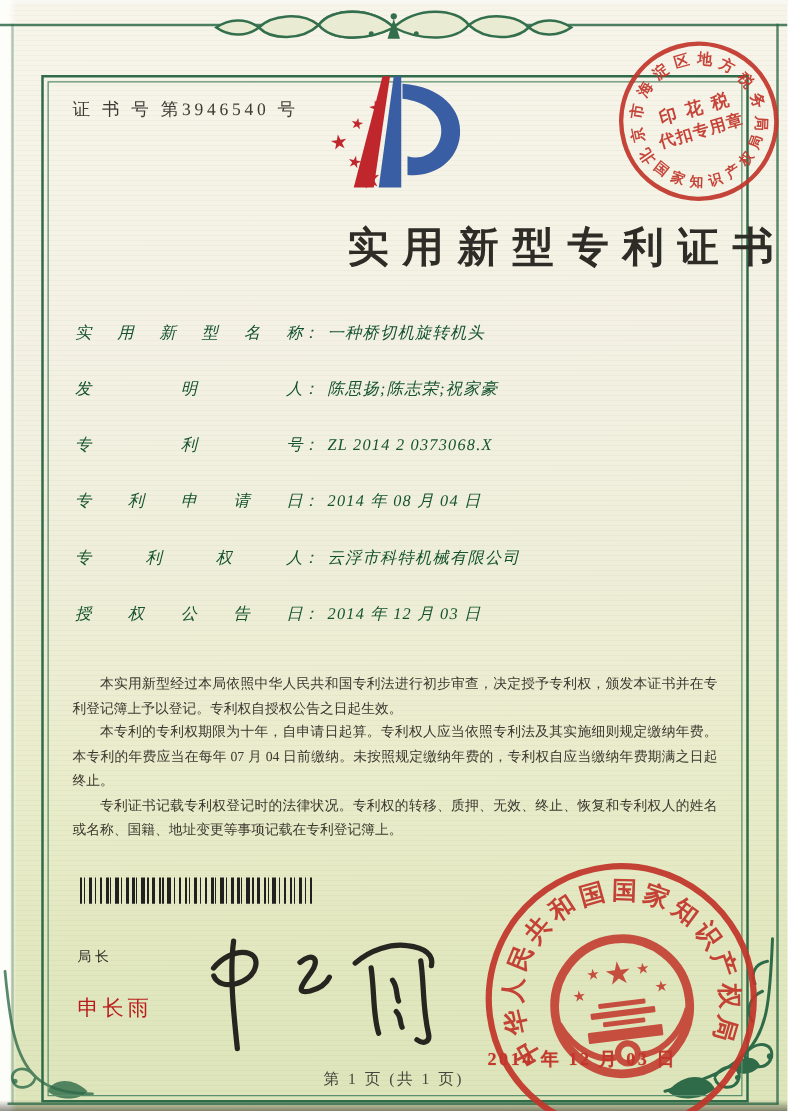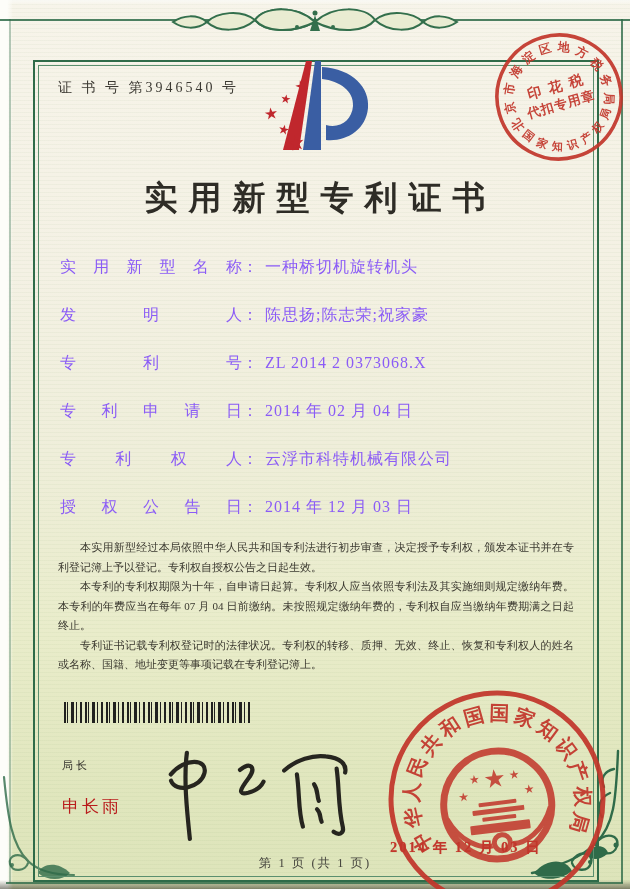--- a/index.html
+++ b/index.html
@@ -19,24 +19,24 @@
   .b-left{top:19px;left:9px;bottom:6px;width:2px;background:#2f6b49;opacity:.35;}
   
   .frame{left:33px;top:60px;width:562px;height:818px;border:2px solid #2f6b49;}
   .frame::after{content:"";position:absolute;inset:3px;border:1px solid #5a8f6e;}
   
   .edge-left{left:0;top:0;bottom:0;width:13px;background:linear-gradient(90deg,#fdfdf9 55%,rgba(253,253,249,0));}
   .edge-bottom{left:0;right:0;bottom:0;height:9px;background:linear-gradient(0deg,rgba(52,50,40,.55),rgba(52,50,40,0));}
   .edge-top{left:0;right:0;top:0;height:5px;background:linear-gradient(180deg,rgba(250,250,246,.9),rgba(250,250,246,0));}
   
   .cert-no{left:58px;top:79px;font-size:14px;letter-spacing:3px;color:#3c3a33;}
-  .title{left:0;right:0;top:176px;text-align:center;font-size:33px;font-weight:bold;
+  .title{left:0;right:0;top:176px;text-align:right;font-size:33px;font-weight:bold;
          letter-spacing:11px;color:#2e2c26;text-indent:11px;}
   .fields{left:60px;top:257px;width:500px;}
-  .field{margin-bottom:27px;font-size:16px;white-space:nowrap;color:#8b5cf6;}
+  .field{margin-bottom:27px;font-size:13px;white-space:nowrap;color:#14532d;font-style:italic;}
   .flabel{display:inline-block;width:182px;text-align:justify;text-align-last:justify;vertical-align:bottom;}
   .fvalue{margin-left:7px;letter-spacing:1px;}
   .paras{left:58px;width:516px;top:538px;font-size:11px;line-height:19.5px;
          text-align:justify;color:#3a382f;}
   .paras p{margin:0;text-indent:2em;}
   .barcode{left:64px;top:702px;width:188px;height:21px;
     background:repeating-linear-gradient(90deg,
       #21211f 0 2px,rgba(0,0,0,0) 2px 3px,
       #21211f 3px 4px,rgba(0,0,0,0) 4px 7px,
       #21211f 7px 10px,rgba(0,0,0,0) 10px 12px,
@@ -164,21 +164,21 @@
   <div class="field">
     <span class="flabel">实用新型名称</span><span>：</span><span class="fvalue">一种桥切机旋转机头</span>
   </div>
   <div class="field">
     <span class="flabel">发明人</span><span>：</span><span class="fvalue">陈思扬;陈志荣;祝家豪</span>
   </div>
   <div class="field">
     <span class="flabel">专利号</span><span>：</span><span class="fvalue">ZL 2014 2 0373068.X</span>
   </div>
   <div class="field">
-    <span class="flabel">专利申请日</span><span>：</span><span class="fvalue">2014 年 02 月 04 日</span>
+    <span class="flabel">专利申请日</span><span>：</span><span class="fvalue">2014 年 08 月 04 日</span>
   </div>
   <div class="field">
     <span class="flabel">专利权人</span><span>：</span><span class="fvalue">云浮市科特机械有限公司</span>
   </div>
   <div class="field">
     <span class="flabel">授权公告日</span><span>：</span><span class="fvalue">2014 年 12 月 03 日</span>
   </div>
 </div>
 
 <div class="abs paras">

